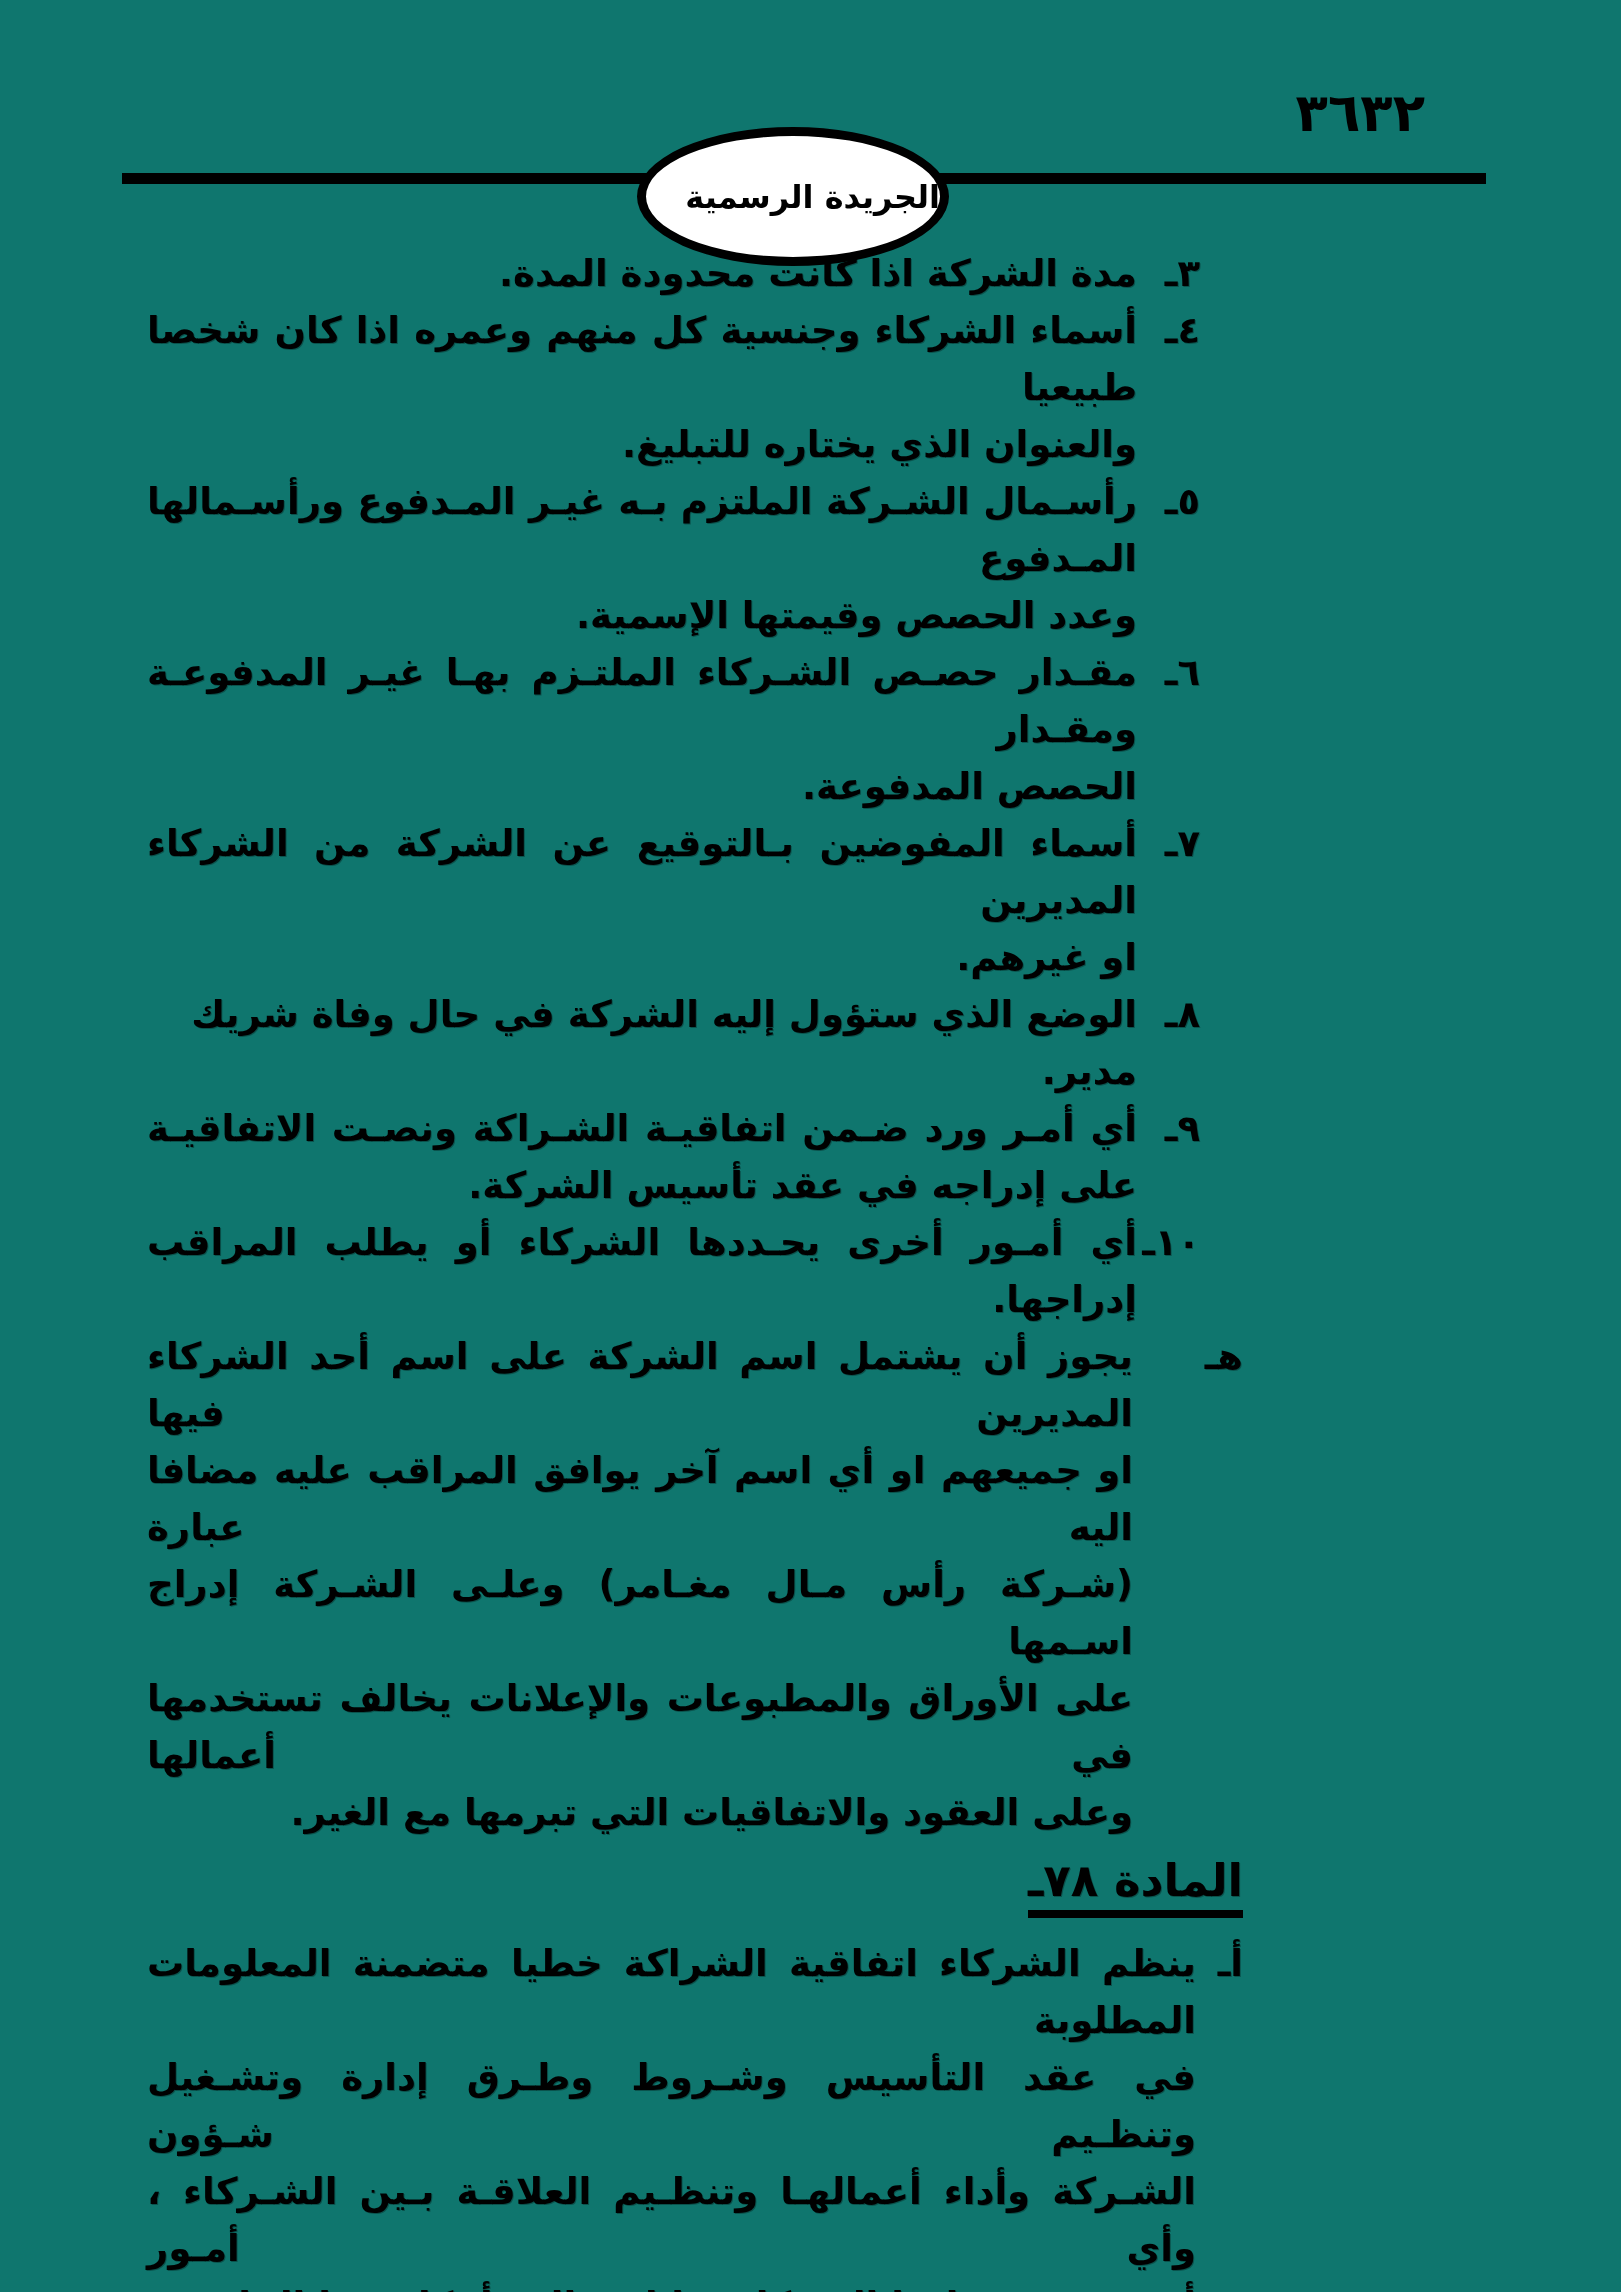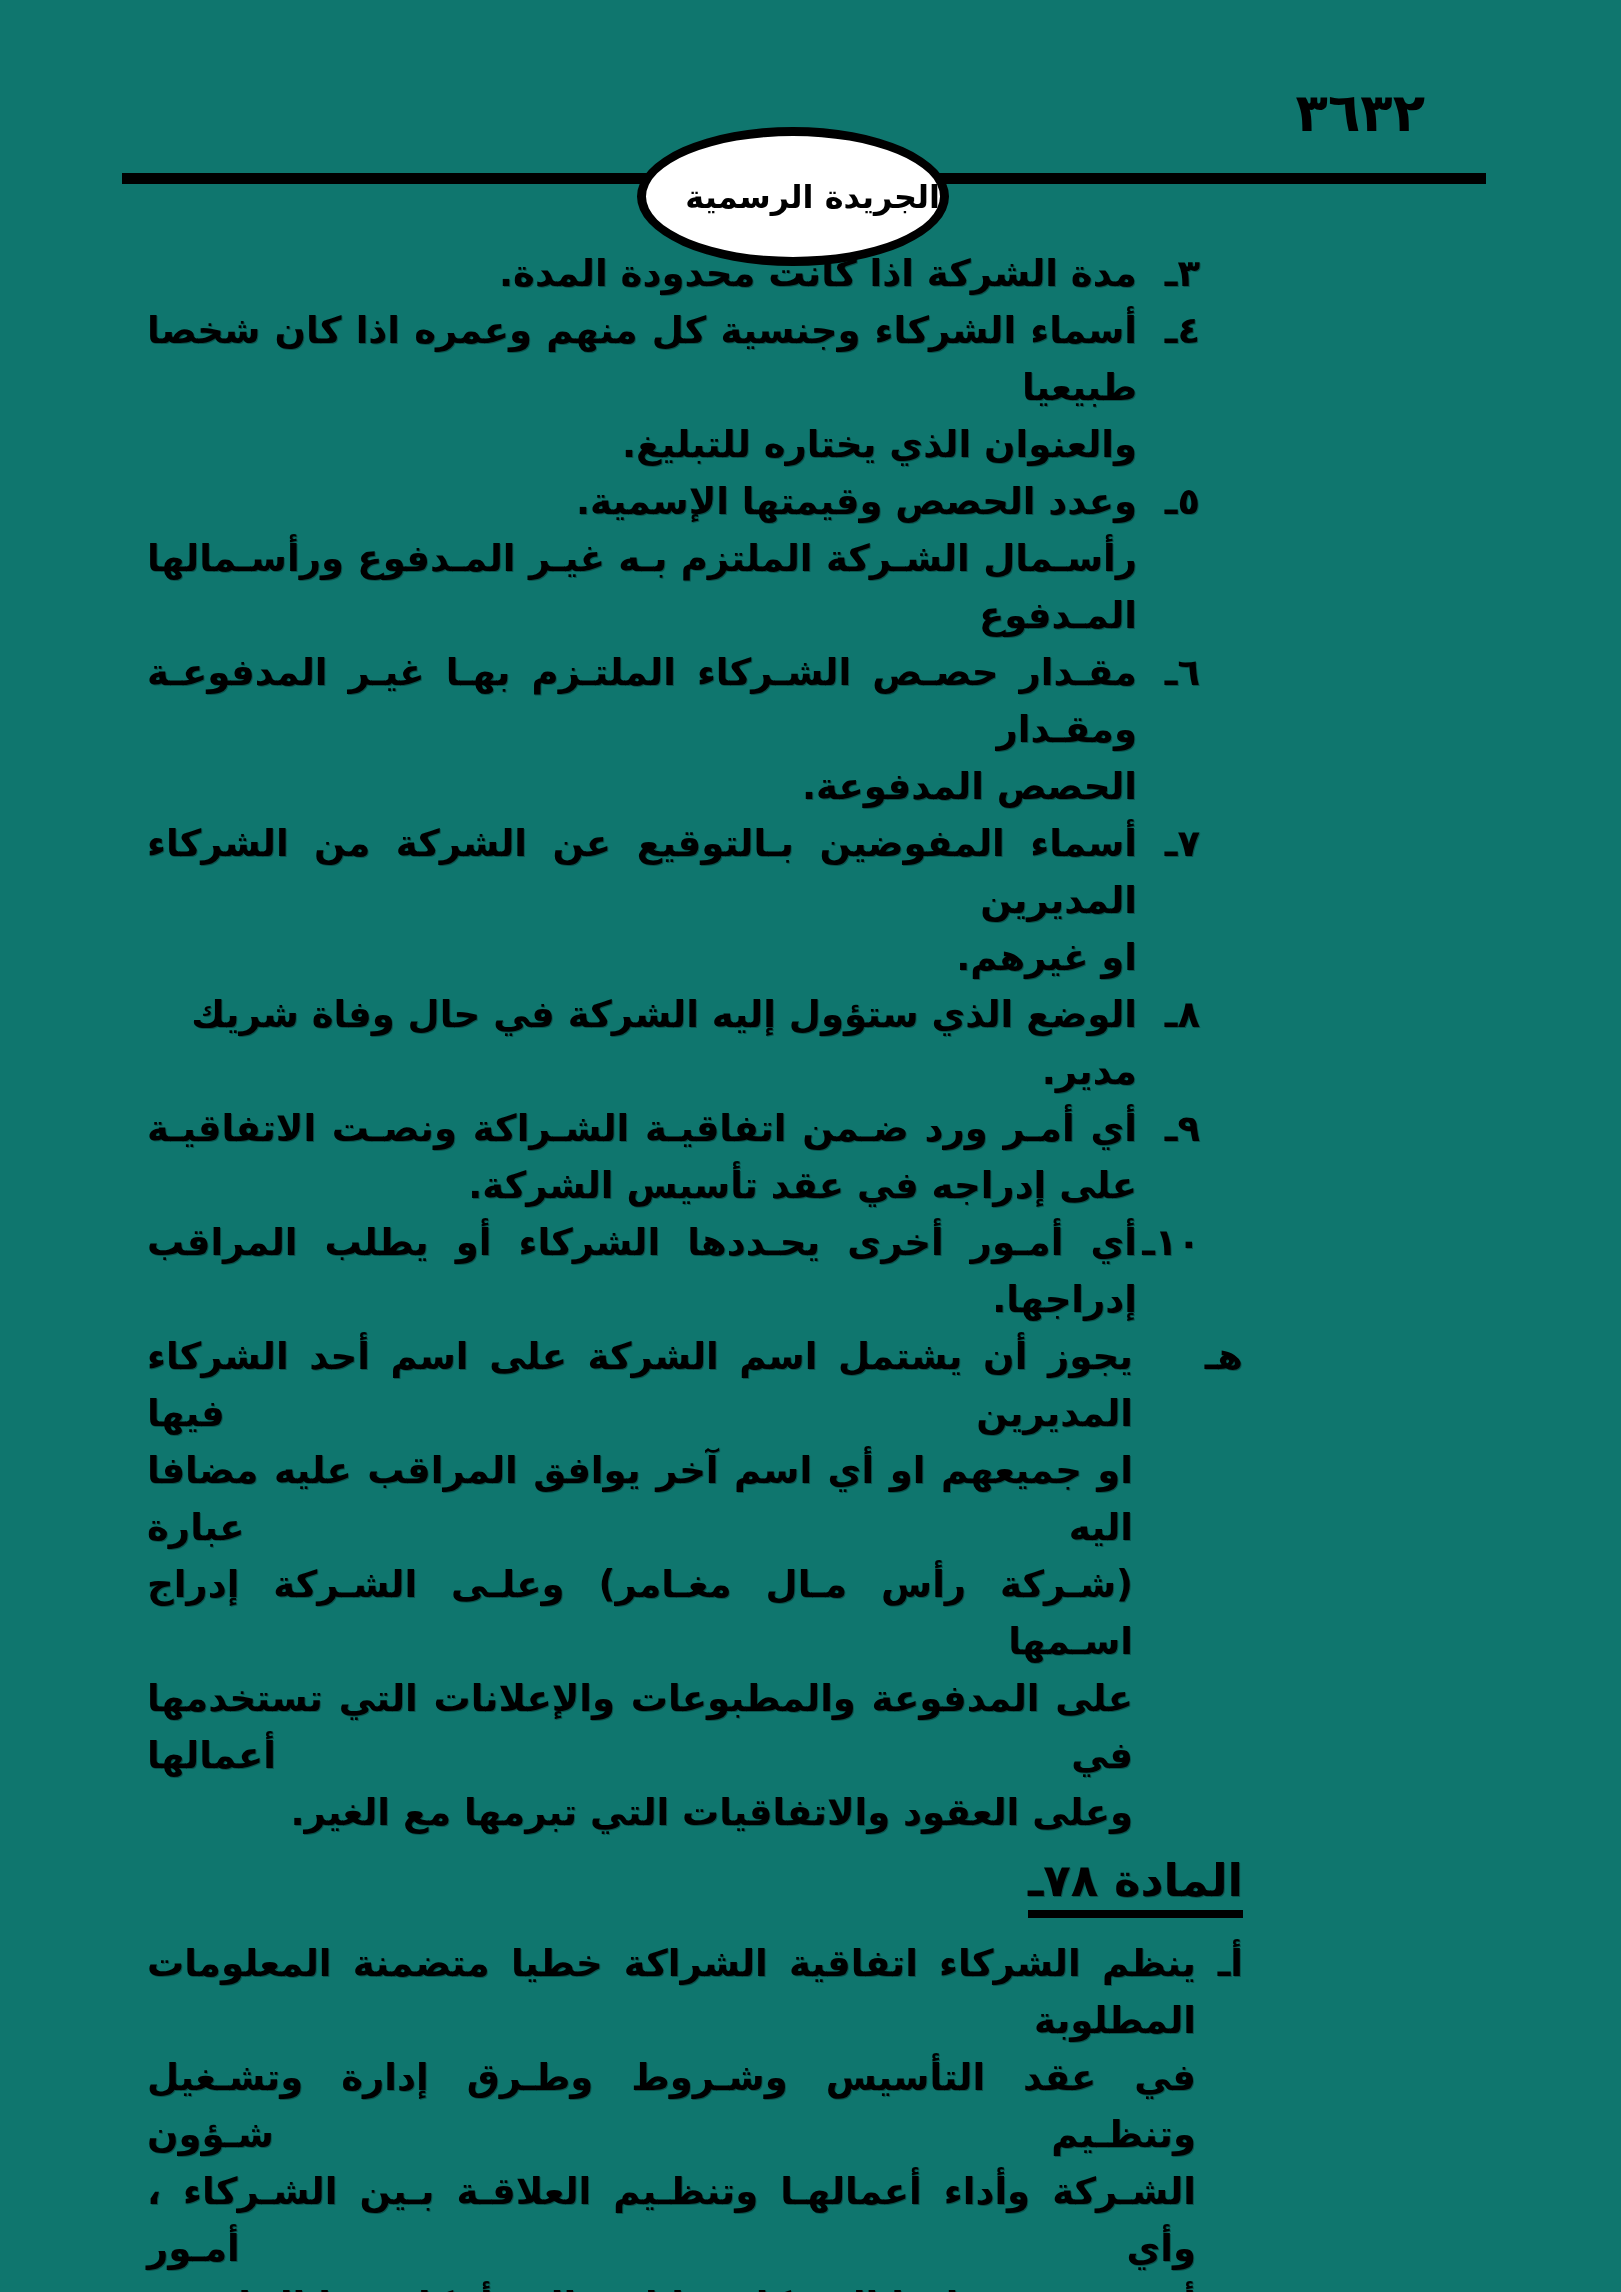--- a/index.html
+++ b/index.html
@@ -131,22 +131,22 @@
       <div class="para p-num">
         <span class="marker">٤ـ</span>
         <div class="lines">
           <div class="line just">أسماء الشركاء وجنسية كل منهم وعمره اذا كان شخصا طبيعيا</div>
           <div class="line last">والعنوان الذي يختاره للتبليغ.</div>
         </div>
       </div>
       <div class="para p-num">
         <span class="marker">٥ـ</span>
         <div class="lines">
+          <div class="line just">رأسـمال الشـركة الملتزم بـه غيـر المـدفوع ورأسـمالها المـدفوع</div>
           <div class="line last">وعدد الحصص وقيمتها الإسمية.</div>
-          <div class="line just">رأسـمال الشـركة الملتزم بـه غيـر المـدفوع ورأسـمالها المـدفوع</div>
         </div>
       </div>
       <div class="para p-num">
         <span class="marker">٦ـ</span>
         <div class="lines">
           <div class="line just">مقـدار حصـص الشـركاء الملتـزم بهـا غيـر المدفوعـة ومقـدار</div>
           <div class="line last">الحصص المدفوعة.</div>
         </div>
       </div>
       <div class="para p-num">
@@ -174,21 +174,21 @@
         <div class="lines">
           <div class="line just">أي أمـور أخرى يحـددها الشركاء أو يطلب المراقب إدراجها.</div>
         </div>
       </div>
       <div class="para p-heh">
         <span class="marker">هـ</span>
         <div class="lines">
           <div class="line just">يجوز أن يشتمل اسم الشركة على اسم أحد الشركاء المديرين فيها</div>
           <div class="line just">او جميعهم او أي اسم آخر يوافق المراقب عليه مضافا اليه عبارة</div>
           <div class="line just">(شـركة رأس مـال مغـامر) وعلـى الشـركة إدراج اسـمها</div>
-          <div class="line just">على المدفوعة والمطبوعات والإعلانات التي تستخدمها في أعمالها</div>
+          <div class="line just">على الأوراق والمطبوعات والإعلانات يخالف تستخدمها في أعمالها</div>
           <div class="line last">وعلى العقود والاتفاقيات التي تبرمها مع الغير.</div>
         </div>
       </div>
       <div class="heading-row"><span class="article-heading">المادة ٧٨ـ</span></div>
       <div class="para p-a">
         <span class="marker">أـ</span>
         <div class="lines">
           <div class="line just">ينظم الشركاء اتفاقية الشراكة خطيا متضمنة المعلومات المطلوبة</div>
           <div class="line just">في عقد التأسيس وشـروط وطـرق إدارة وتشـغيل وتنظـيم شـؤون</div>
           <div class="line just">الشـركة وأداء أعمالهـا وتنظـيم العلاقـة بـين الشـركاء ، وأي أمـور</div>

